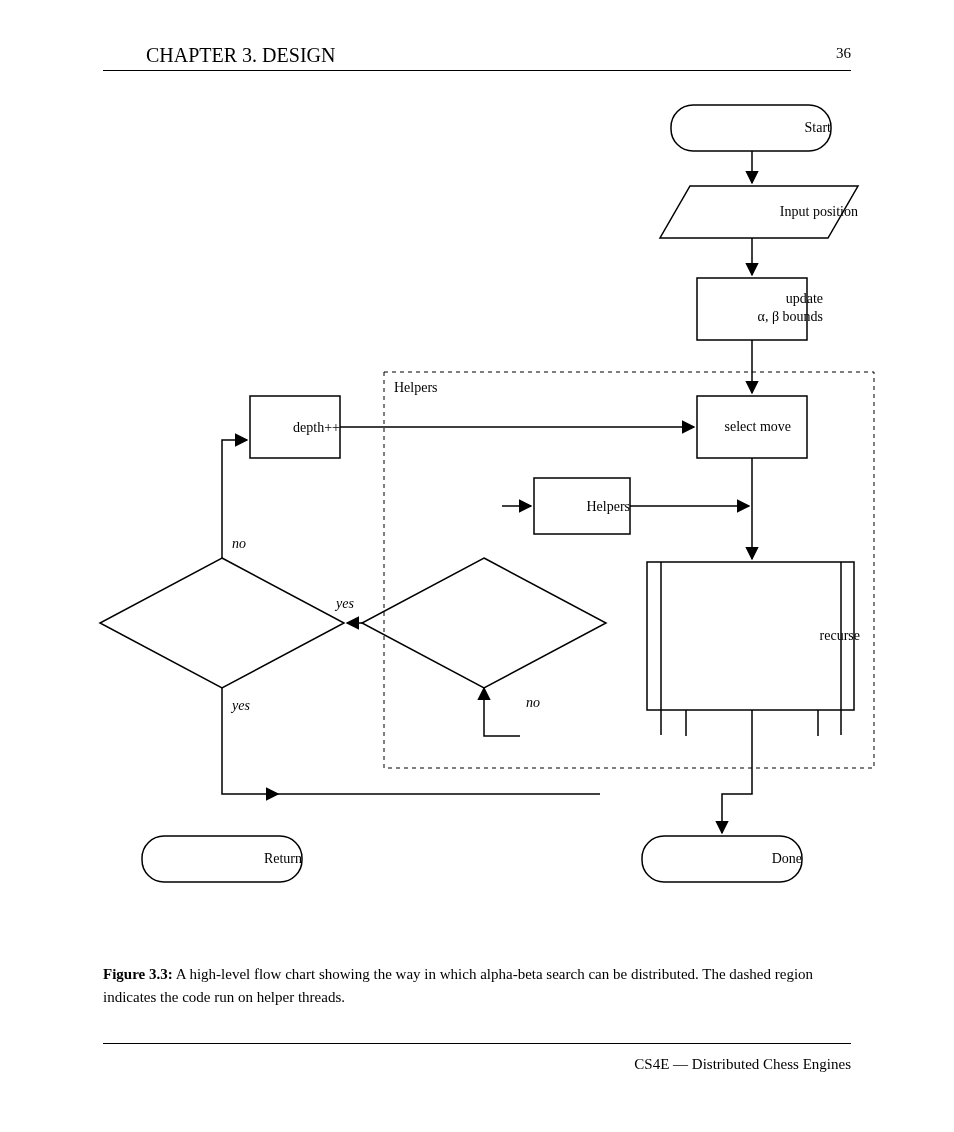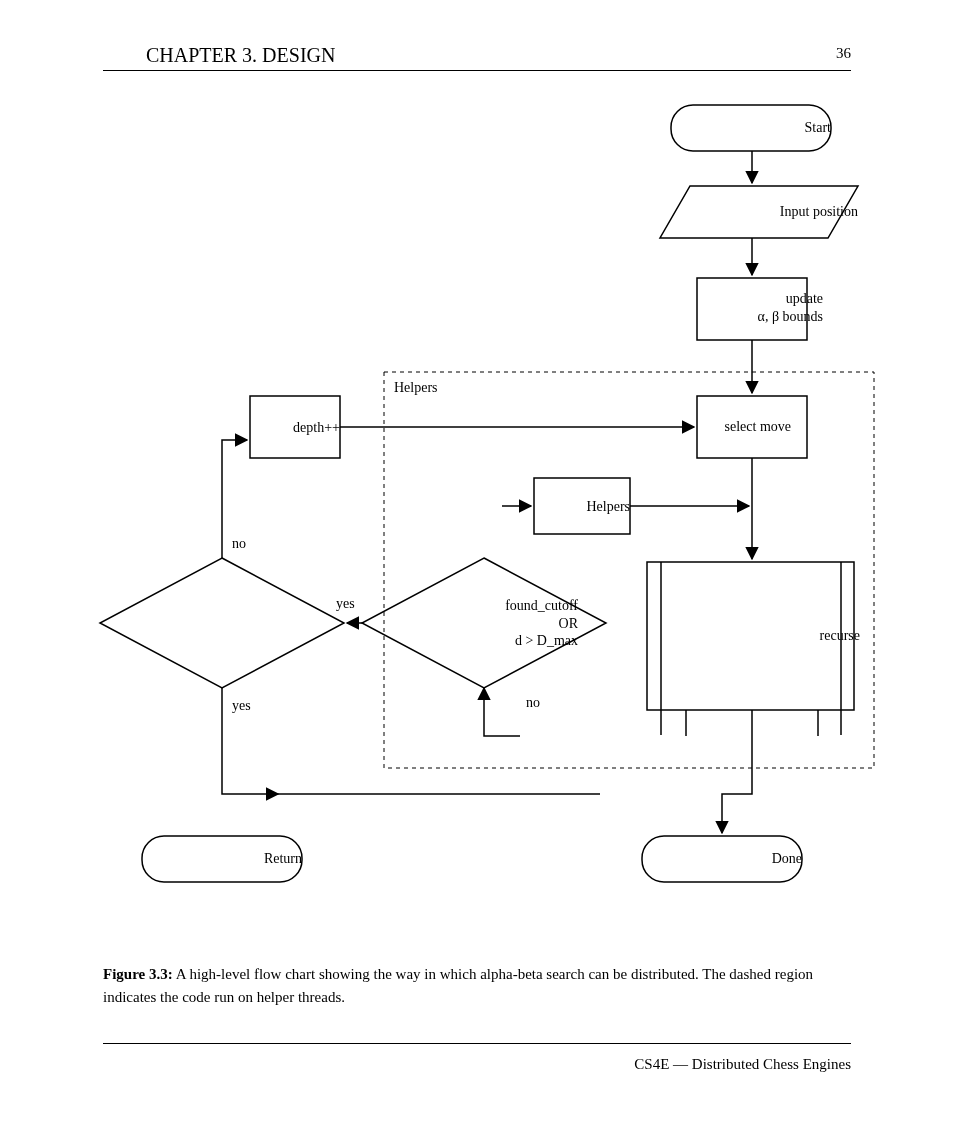--- a/index.html
+++ b/index.html
@@ -56,20 +56,21 @@
     text-align: right;
     font-size: 14px;
     line-height: 1.25;
     white-space: pre-line;
   }
   .edge-label {
     position: absolute;
     font-size: 14px;
     line-height: 1.1;
     text-align: left;
+    font-style: italic;
   }
   .region-label {
     position: absolute;
     font-size: 14px;
   }
 </style>
 </head>
 <body>
 
 <div id="page">
@@ -154,23 +155,20 @@
 α, β bounds</div>
 
   <div class="node-label" style="left:697px; top:418px; width:94px;">select move</div>
 
   <div class="node-label" style="left:250px; top:419px; width:90px;">depth++</div>
 
   <div class="node-label" style="left:534px; top:498px; width:96px;">Helpers</div>
 
   <div class="node-label" style="left:647px; top:627px; width:213px;">recurse</div>
 
-  <div class="node-label" style="left:390px; top:597px; width:188px;">found_cutoff
-OR
-d &gt; D_max</div>
 
 
   <div class="node-label" style="left:142px; top:850px; width:160px;">Return</div>
 
   <div class="node-label" style="left:642px; top:850px; width:160px;">Done</div>
 
   <div class="region-label" style="left:394px; top:380px;">Helpers</div>
 
   <div class="edge-label" style="left:336px; top:596px;">yes</div>
   <div class="edge-label" style="left:526px; top:695px;">no</div>

